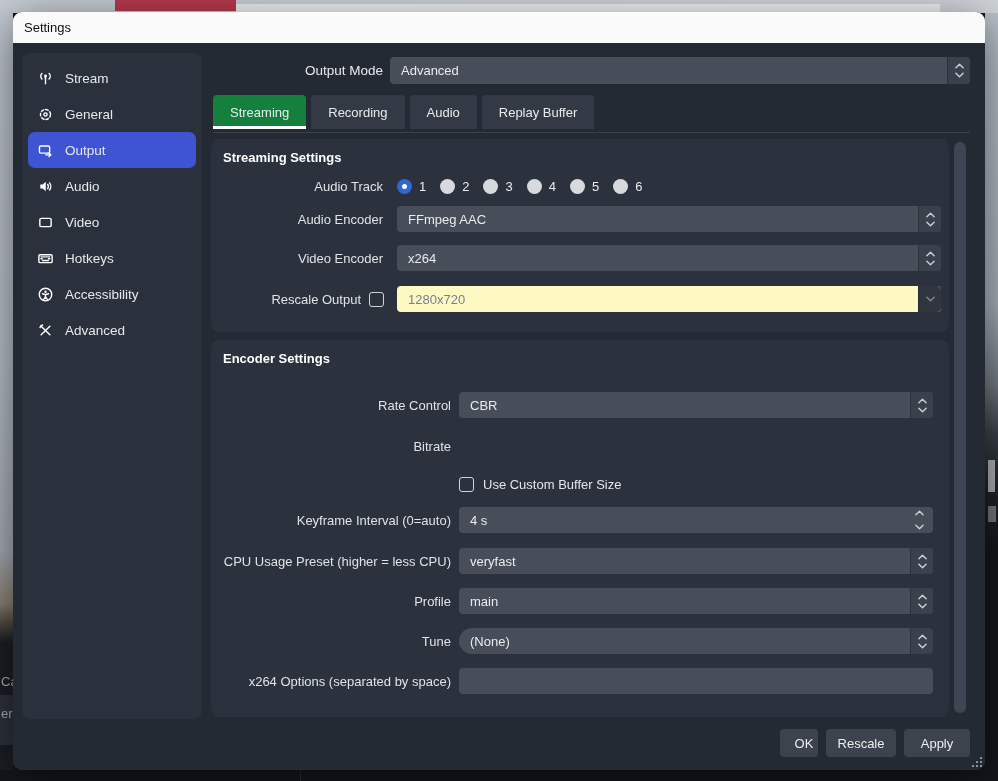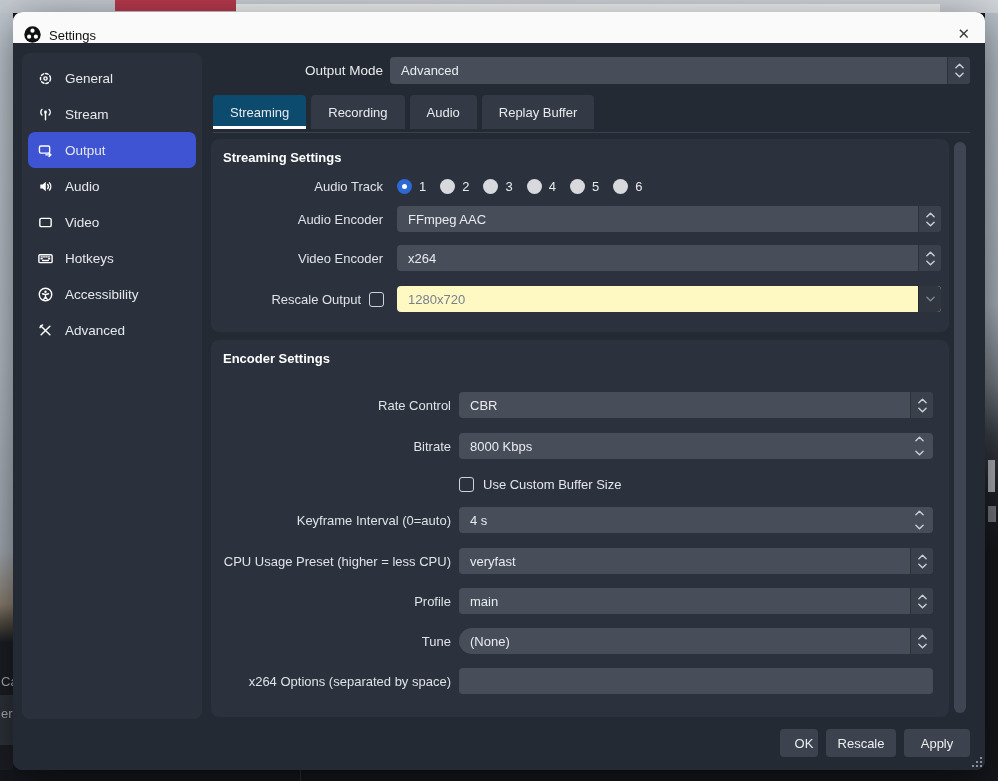--- a/index.html
+++ b/index.html
@@ -24,21 +24,21 @@
   .bg-right-streak1 { position:absolute; right:3px; top:460px; width:7px; height:32px; background:#cfd3d7; opacity:.8; }
   .bg-right-streak2 { position:absolute; right:2px; top:506px; width:8px; height:16px; background:#9aa0a6; opacity:.7; }
   .bg-bottom { position:absolute; left:0; top:770px; width:998px; height:11px; background:#14171c; }
   .bg-bottom-line { position:absolute; left:300px; top:770px; width:1px; height:11px; background:#2a2d33; }
 
   
   .window { position:absolute; left:13px; top:12px; width:972px; height:758px;
     border-radius:9px; overflow:hidden; background:#242a34;
     box-shadow:0 10px 45px rgba(0,0,0,.55); }
   .titlebar { position:absolute; left:0; top:0; right:0; height:31px; background:#fafafa;
-    display:flex; align-items:flex-end; padding:0 11px; gap:8px; }
+    display:flex; align-items:flex-start; padding:0 11px; gap:8px;flex-direction:column; }
   .titlebar .title { color:#111; font-size:13px; }
   .titlebar .close { margin-left:auto; color:#3c3c3c; font-size:15px; line-height:1; cursor:default; padding:2px 4px; }
   .win-body { position:absolute; left:0; top:31px; right:0; bottom:0; background:#242a34; }
 
   
   .sidebar { position:absolute; left:9px; top:10px; width:180px; height:666px;
     background:#2b313c; border-radius:8px; padding-top:7px; }
   .side-item { height:36px; margin:0 6px; border-radius:7px; display:flex; align-items:center;
     padding-left:9px; gap:11px; color:#e6e8eb; font-size:13.5px; cursor:default; }
   .side-item.selected { background:#3e54d3; }
@@ -47,21 +47,21 @@
 
   
   .mode-row { position:absolute; left:198px; top:14px; right:15px; height:27px; display:flex; align-items:center; }
   .mode-row .lbl { width:172px; text-align:right; margin-right:7px; color:#e8eaed; font-size:13.5px; }
   .mode-row .combo { flex:1; height:27px; }
 
   
   .tabs { position:absolute; left:200px; top:52px; display:flex; gap:5px; }
   .tab { height:34px; padding:0 17px; display:flex; align-items:center; background:#333945;
     border-radius:4px 4px 0 0; color:#e8eaec; font-size:13px; cursor:default; }
-  .tab.active { background:#0c4a6e; box-shadow:inset 0 -3px 0 #ffffff; }
+  .tab.active { background:#15803d; box-shadow:inset 0 -3px 0 #ffffff; }
   .tabs-line { position:absolute; left:200px; right:15px; top:89px; height:1px; background:#3a404d; }
 
   
   .panel { position:absolute; left:198px; width:738px; background:#2b313d; border-radius:8px; }
   .panel-streaming { top:96px; height:193px; }
   .panel-encoder { top:297px; height:377px; }
   .panel-title { position:absolute; left:12px; top:11px; color:#ffffff; font-size:13px; font-weight:bold; }
   .p-row { position:absolute; left:0; right:0; height:26px; display:flex; align-items:center; }
   .p-row .lbl { text-align:right; color:#dfe2e6; font-size:13px; }
   .s-lbl { width:172px; margin-right:14px; }
@@ -136,33 +136,33 @@
       </svg>
       <span class="title">Settings</span>
       <span class="close">✕</span>
     </div>
 
     <div class="win-body">
 
       <div class="sidebar">
         <div class="side-item">
           <svg viewBox="0 0 18 18">
-            <circle class="si" cx="9" cy="9" r="5.3" stroke-width="3.1" stroke-dasharray="2.8 2.1"></circle>
-            <circle class="si" cx="9" cy="9" r="1.7"></circle>
-          </svg>
-          <span>General</span>
-        </div>
-        <div class="side-item">
-          <svg viewBox="0 0 18 18">
             <path class="si" d="M9 14.5 V7.8"></path>
             <circle cx="9" cy="6.3" r="1.5" fill="#fff"></circle>
             <path class="si" d="M5.2 3.6 C3.6 5.2 3.6 7.8 5.2 9.4"></path>
             <path class="si" d="M12.8 3.6 C14.4 5.2 14.4 7.8 12.8 9.4"></path>
           </svg>
           <span>Stream</span>
+        </div>
+        <div class="side-item">
+          <svg viewBox="0 0 18 18">
+            <circle class="si" cx="9" cy="9" r="5.3" stroke-width="3.1" stroke-dasharray="2.8 2.1"></circle>
+            <circle class="si" cx="9" cy="9" r="1.7"></circle>
+          </svg>
+          <span>General</span>
         </div>
         <div class="side-item selected">
           <svg viewBox="0 0 18 18">
             <rect class="si" x="2.6" y="4.2" width="10.8" height="7.6" rx="1.5"></rect>
             <path class="si" d="M9.3 13.6 h5.4 M12.8 11.9 l1.9 1.7 -1.9 1.7"></path>
           </svg>
           <span>Output</span>
         </div>
         <div class="side-item">
           <svg viewBox="0 0 18 18">
@@ -316,29 +316,20 @@
                 </svg>
               <svg class="ch" viewBox="0 0 10 6">
                   <polyline points="1,1 5,5 9,1"></polyline>
                 </svg>
             </span>
           </div>
         </div>
 
         <div class="p-row" style="top:93px;">
           <span class="lbl e-lbl">Bitrate</span>
-          <div class="spinbox" style="flex:1; margin-right:16px;">
-            <span class="val">8000 Kbps</span>
-            <svg class="ch up" viewBox="0 0 10 6">
-                <polyline points="1,5 5,1 9,5"></polyline>
-              </svg>
-            <svg class="ch down" viewBox="0 0 10 6">
-                <polyline points="1,1 5,5 9,1"></polyline>
-              </svg>
-          </div>
         </div>
 
         <div class="p-row" style="top:136px; height:16px;">
           <span style="width:248px;"></span>
           <span class="checkbox"></span>
           <span class="cb-label">Use Custom Buffer Size</span>
         </div>
 
         <div class="p-row" style="top:167px;">
           <span class="lbl e-lbl">Keyframe Interval (0=auto)</span>

